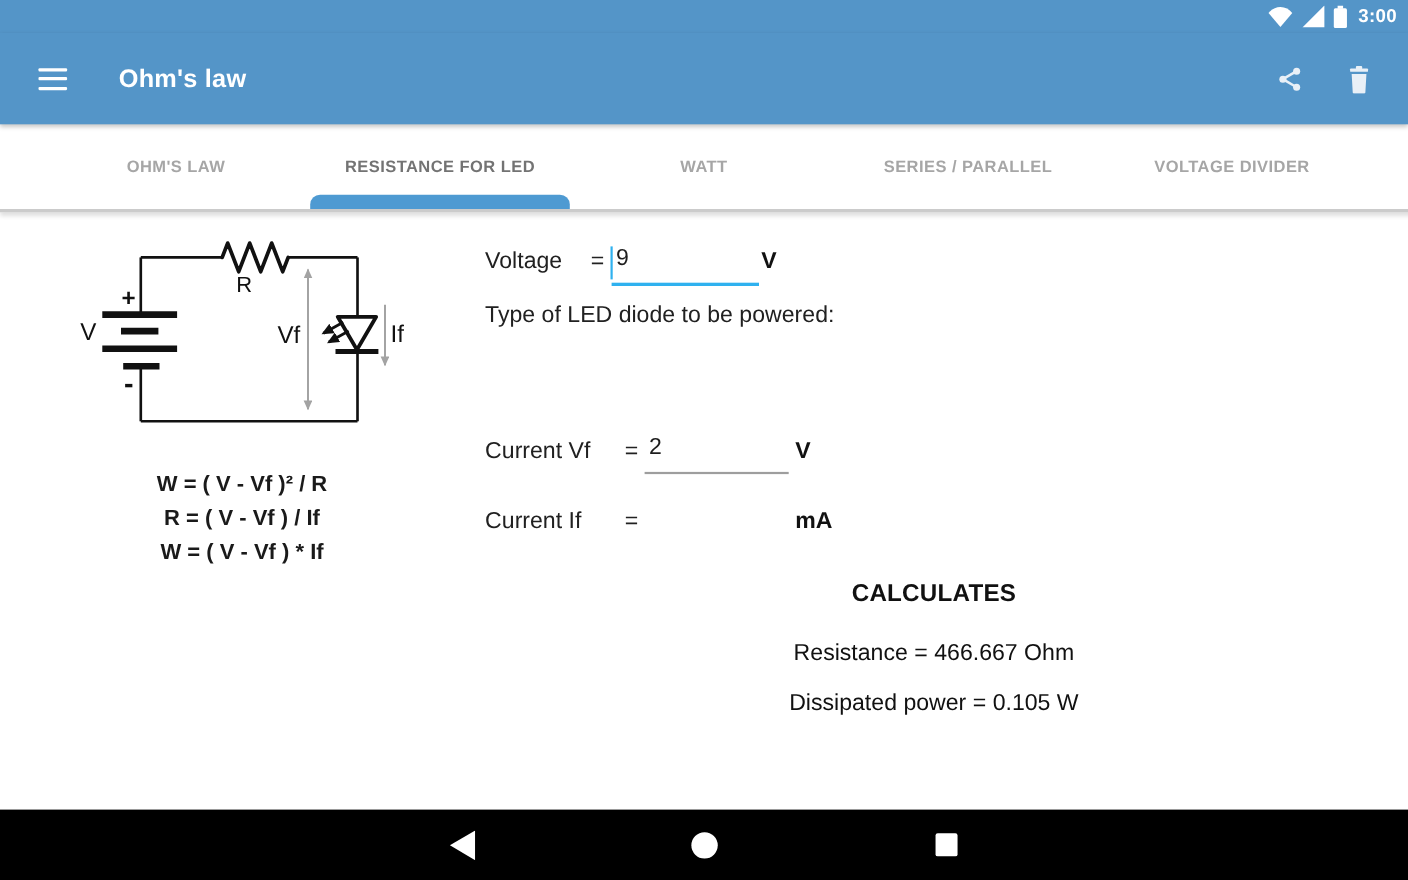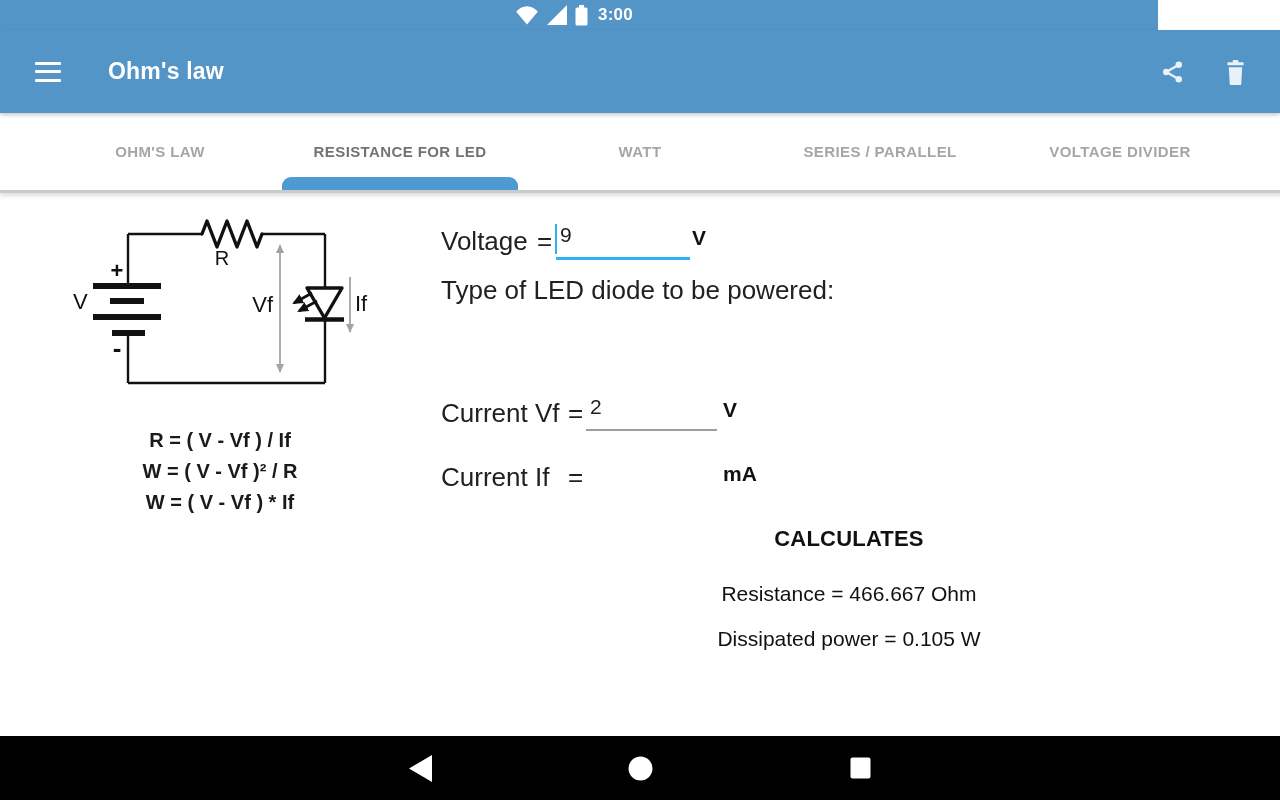--- a/index.html
+++ b/index.html
@@ -2,22 +2,22 @@
 <html><head>
 <meta charset="utf-8">
 <style>
   html,body{margin:0;padding:0;background:#fff;}
   .screen{
     position:relative;width:1280px;height:800px;overflow:hidden;background:#fff;
     font-family:"Liberation Sans",sans-serif;color:#212121;
   }
   
   .status-bar{
-    position:absolute;top:0;left:0;width:1158px;height:30px;background:#5495c8;
-    display:flex;align-items:center;justify-content:center;gap:7px;
+    position:absolute;top:0;left:0;width:1280px;height:30px;background:#5495c8;
+    display:flex;align-items:center;justify-content:flex-end;gap:7px;
     padding-right:10px;box-sizing:border-box;
   }
   .status-bar .time{color:#fff;font-size:17px;font-weight:bold;letter-spacing:.3px;margin-left:3px;}
   .status-bar svg{display:block;}
   
   .app-bar{
     position:absolute;top:30px;left:0;width:1280px;height:83px;background:#5495c8;
     display:flex;align-items:center;box-sizing:border-box;padding:0 32px 0 35px;
     box-shadow:0 2px 4px rgba(0,0,0,.22);z-index:6;
   }
@@ -41,21 +41,21 @@
     position:absolute;left:2px;right:2px;bottom:0;height:13px;background:#4e9ad2;
     border-radius:9px 9px 0 0;
   }
   
   .content{position:absolute;top:193px;left:0;width:1280px;height:543px;background:#fff;}
   .circuit{position:absolute;left:60px;top:8px;width:320px;height:200px;}
   .formulas{
     position:absolute;left:20px;top:232px;width:400px;text-align:center;
     font-size:20px;font-weight:bold;line-height:31px;color:#1a1a1a;
   }
-  .flabel{position:absolute;font-size:26px;color:#212121;white-space:nowrap;}
+  .flabel{position:absolute;font-size:21px;color:#212121;white-space:nowrap;}
   .funit{position:absolute;font-size:21px;font-weight:bold;color:#111;}
   .field{position:absolute;background:transparent;border:none;outline:none;
     font-family:"Liberation Sans",sans-serif;font-size:21px;color:#1d1d1d;
     padding:0 0 6px 4px;box-sizing:border-box;}
   .field.focused{border-bottom:3px solid #2fb1ef;}
   .field.idle{border-bottom:2px solid #9e9e9e;}
   .caret{position:absolute;width:2px;height:30px;background:#2fb1ef;}
   .select{
     position:absolute;display:flex;align-items:center;cursor:pointer;font-size:21px;color:#212121;
   }
@@ -182,22 +182,22 @@
       <line x1="257" y1="100" x2="239" y2="110" stroke="#111" stroke-width="2.6" marker-end="url(#ah-black)"></line>
 
       <line x1="220" y1="44" x2="220" y2="171" stroke="#a3a3a3" stroke-width="1.8" marker-start="url(#ah-gray)" marker-end="url(#ah-gray)"></line>
       <text x="213" y="111" text-anchor="end" font-size="22" font-weight="500" fill="#111">Vf</text>
 
       <line x1="290" y1="76" x2="290" y2="131" stroke="#a3a3a3" stroke-width="1.8" marker-end="url(#ah-gray)"></line>
       <text x="295" y="110" font-size="22" font-weight="500" fill="#111">If</text>
     </svg>
 
     <div class="formulas">
+      <div>W = ( V - Vf )² / R</div>
       <div>R = ( V - Vf ) / If</div>
-      <div>W = ( V - Vf )² / R</div>
       <div>W = ( V - Vf ) * If</div>
     </div>
 
     <span class="flabel" style="left:441px;top:33px;">Voltage</span>
     <span class="flabel" style="left:537px;top:33px;">=</span>
     <input class="field focused" style="left: 556px; top: 26px; width: 134px; height: 41px;" value="9">
     <span class="caret" style="left:555px;top:31px;"></span>
     <span class="funit" style="left:692px;top:33px;">V</span>
 
     <span class="flabel" style="left:441px;top:82px;">Type of LED diode to be powered:</span>

